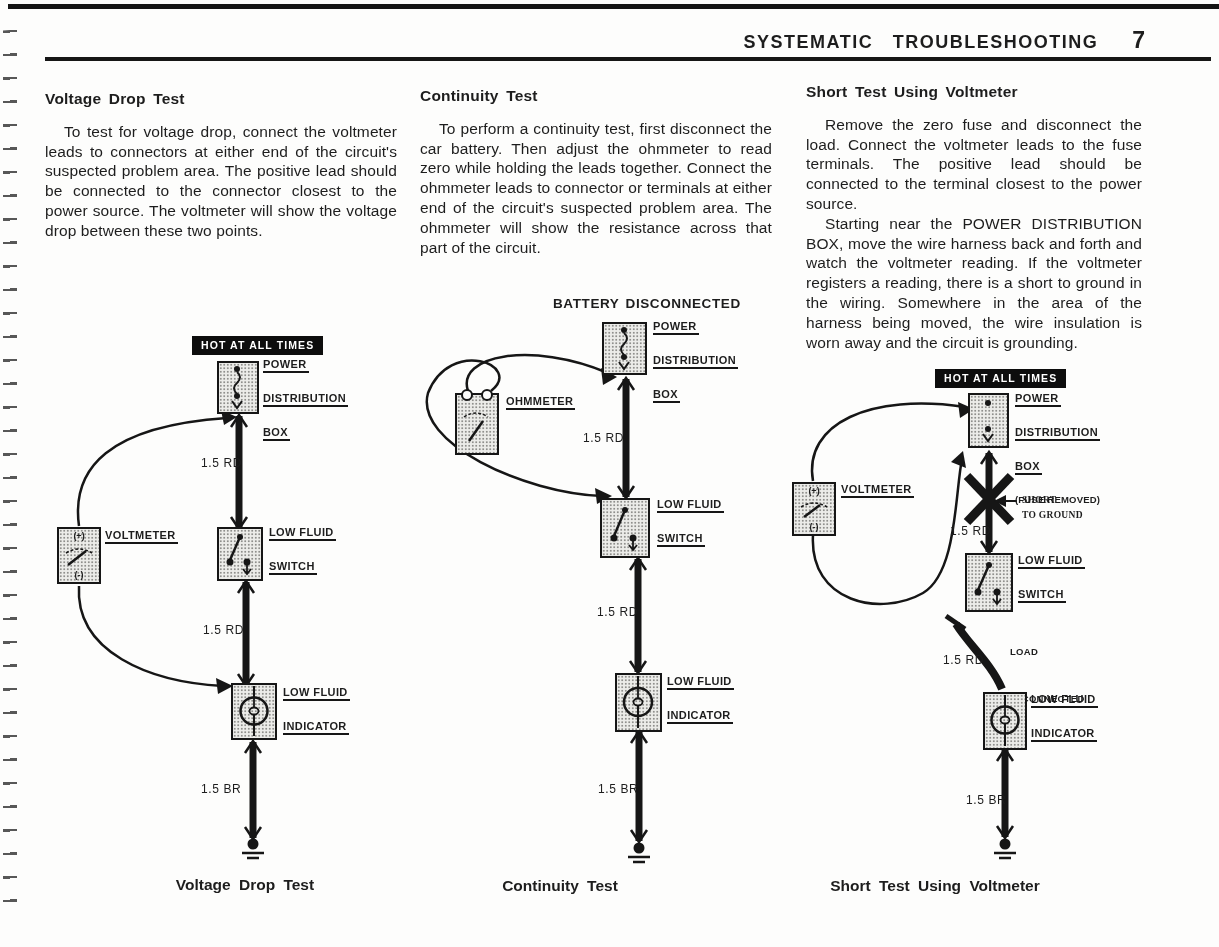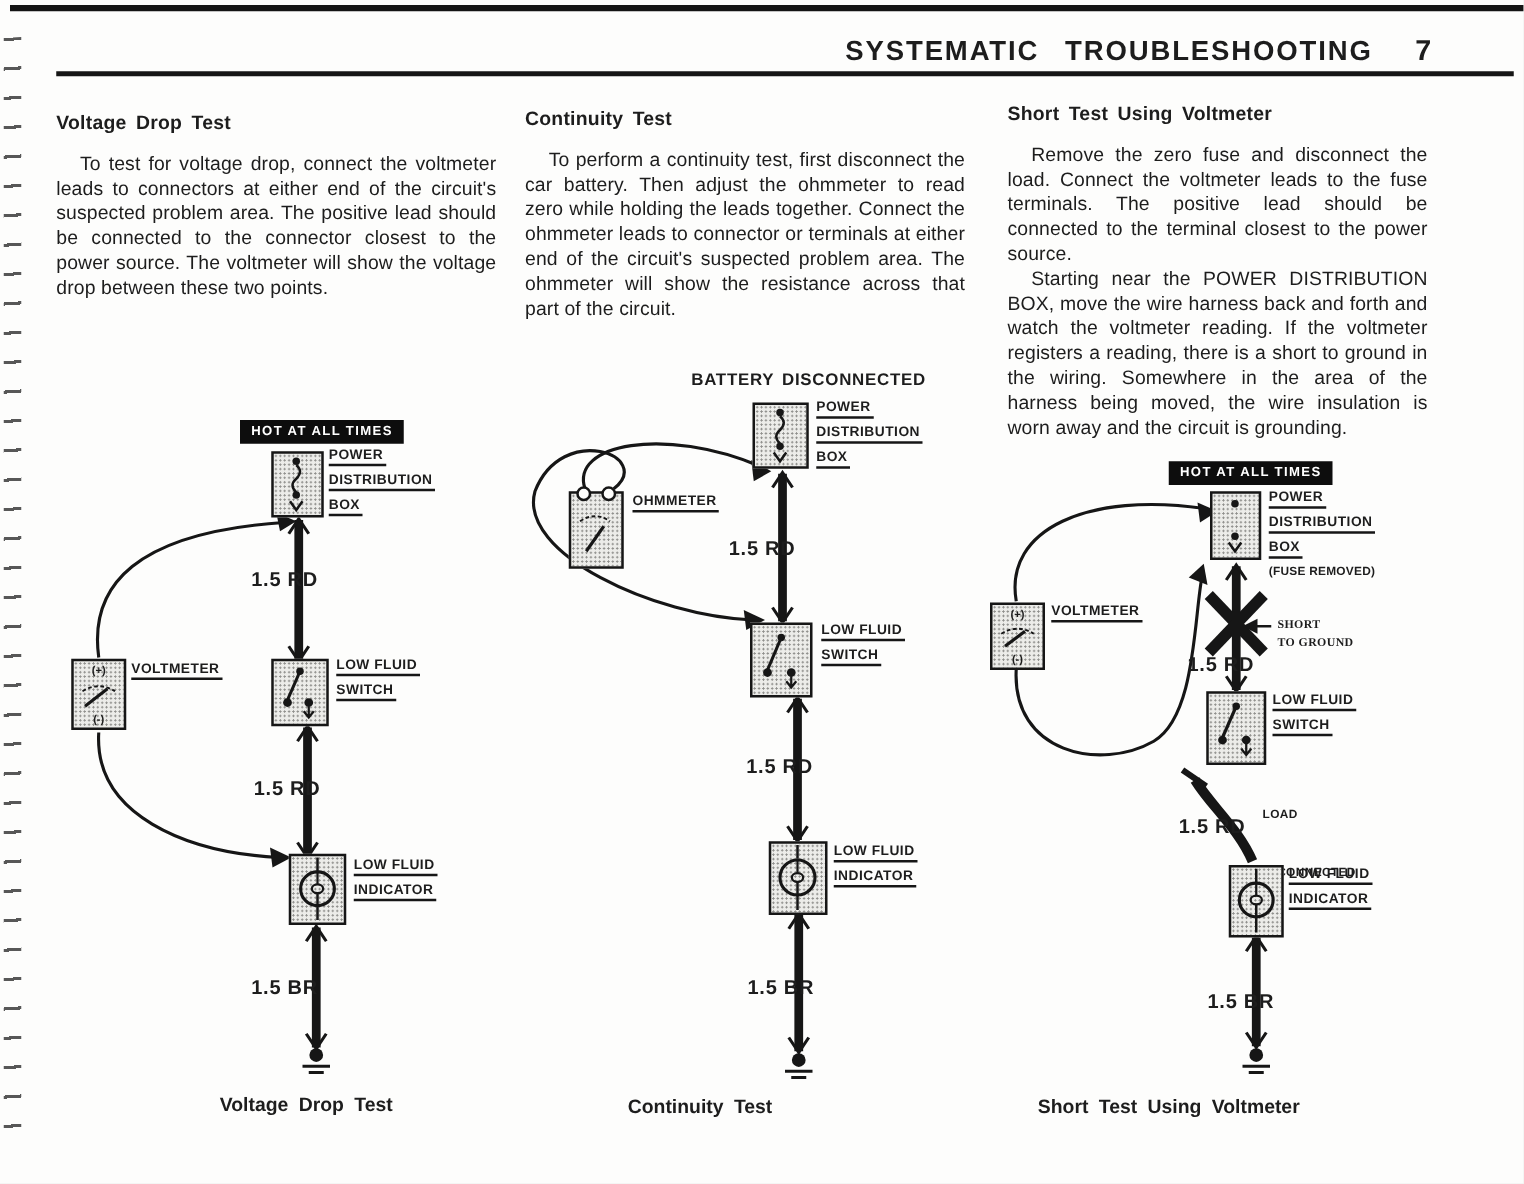--- a/index.html
+++ b/index.html
@@ -11,40 +11,40 @@
   }
   
   #top-rule { position:absolute; left:8px; top:4px; width:1211px; height:5px; background:#141414; }
   #binding-strip {
     position:absolute; left:3px; top:30px; width:14px; height:892px;
     background:repeating-linear-gradient(to bottom, #3a3a3a 0 2.5px, transparent 2.5px 23.5px);
     transform:skewY(-4deg); opacity:.85;
   }
   
   #header { position:absolute; left:660px; top:27px; width:485px; display:flex; justify-content:flex-end; align-items:baseline; gap:34px; }
-  #header .title { font-size:22px; font-weight:bold; letter-spacing:1.5px; word-spacing:13px; white-space:nowrap; }
+  #header .title { font-size:18px; font-weight:bold; letter-spacing:1.5px; word-spacing:13px; white-space:nowrap; }
   #header .pageno { font-size:23px; font-weight:bold; }
   #header-rule { position:absolute; left:45px; top:57px; width:1166px; height:3.5px; background:#161616; }
   
   .col { position:absolute; font-size:15.5px; line-height:19.8px; letter-spacing:.1px; }
   .col h2 { font-size:15.5px; font-weight:bold; word-spacing:3px; margin-bottom:13px; letter-spacing:.2px; }
   .col p { text-align:justify; text-align-last:left; text-indent:19px; }
   
   .diagram { position:absolute; }
   .diagram svg.wiring { position:absolute; left:0; top:0; pointer-events:none; }
   .badge { position:absolute; background:#0d0d0d; color:#fff; font-size:10.5px; font-weight:bold;
            letter-spacing:1.1px; padding:3px 9px 4px; white-space:nowrap; }
   .stipple-box { position:absolute; border:2.5px solid #161616; background-color:#ecece9;
     background-image:radial-gradient(#8f8f8c 0.7px, transparent 0.9px); background-size:3.5px 3.5px; }
   .comp-label { position:absolute; }
   .comp-label .line { display:table; font-size:11px; font-weight:bold; letter-spacing:.4px;
-    border-bottom:2px solid #161616; padding:0 2px 1px 0; margin-bottom:5px; white-space:nowrap; }
+    border-bottom:2px solid #161616; padding:0 2px 1px 0; margin-bottom:19px; white-space:nowrap; }
   .comp-label .note { display:block; font-size:9.5px; font-weight:bold; letter-spacing:.2px; margin-top:1px; white-space:nowrap; }
   .small-note { position:absolute; font-size:9.5px; font-weight:bold; letter-spacing:.3px; line-height:15px; white-space:nowrap; }
-  .wire-label { position:absolute; font-size:16px; font-weight:bold; letter-spacing:.6px; white-space:nowrap; }
+  .wire-label { position:absolute; font-size:12px; font-weight:normal; letter-spacing:.6px; white-space:nowrap; }
   .caption { position:absolute; font-size:15.5px; font-weight:bold; word-spacing:4px; text-align:center; }
   .dtitle { position:absolute; font-size:13.5px; font-weight:bold; letter-spacing:.6px; word-spacing:2px; white-space:nowrap;margin-left:15px; }
   .meter-box { display:flex; flex-direction:column; align-items:center; justify-content:space-between; padding:2px 0; }
   .meter-box .pm { font-size:9px; font-weight:bold; line-height:10px; }
   .terminals { position:absolute; left:0; top:-6px; width:100%; display:flex; justify-content:space-around; }
   .terminals .t { width:12px; height:12px; border:2.5px solid #161616; border-radius:50%; background:#fdfdfc; }
 </style>
 </head>
 <body>
 

